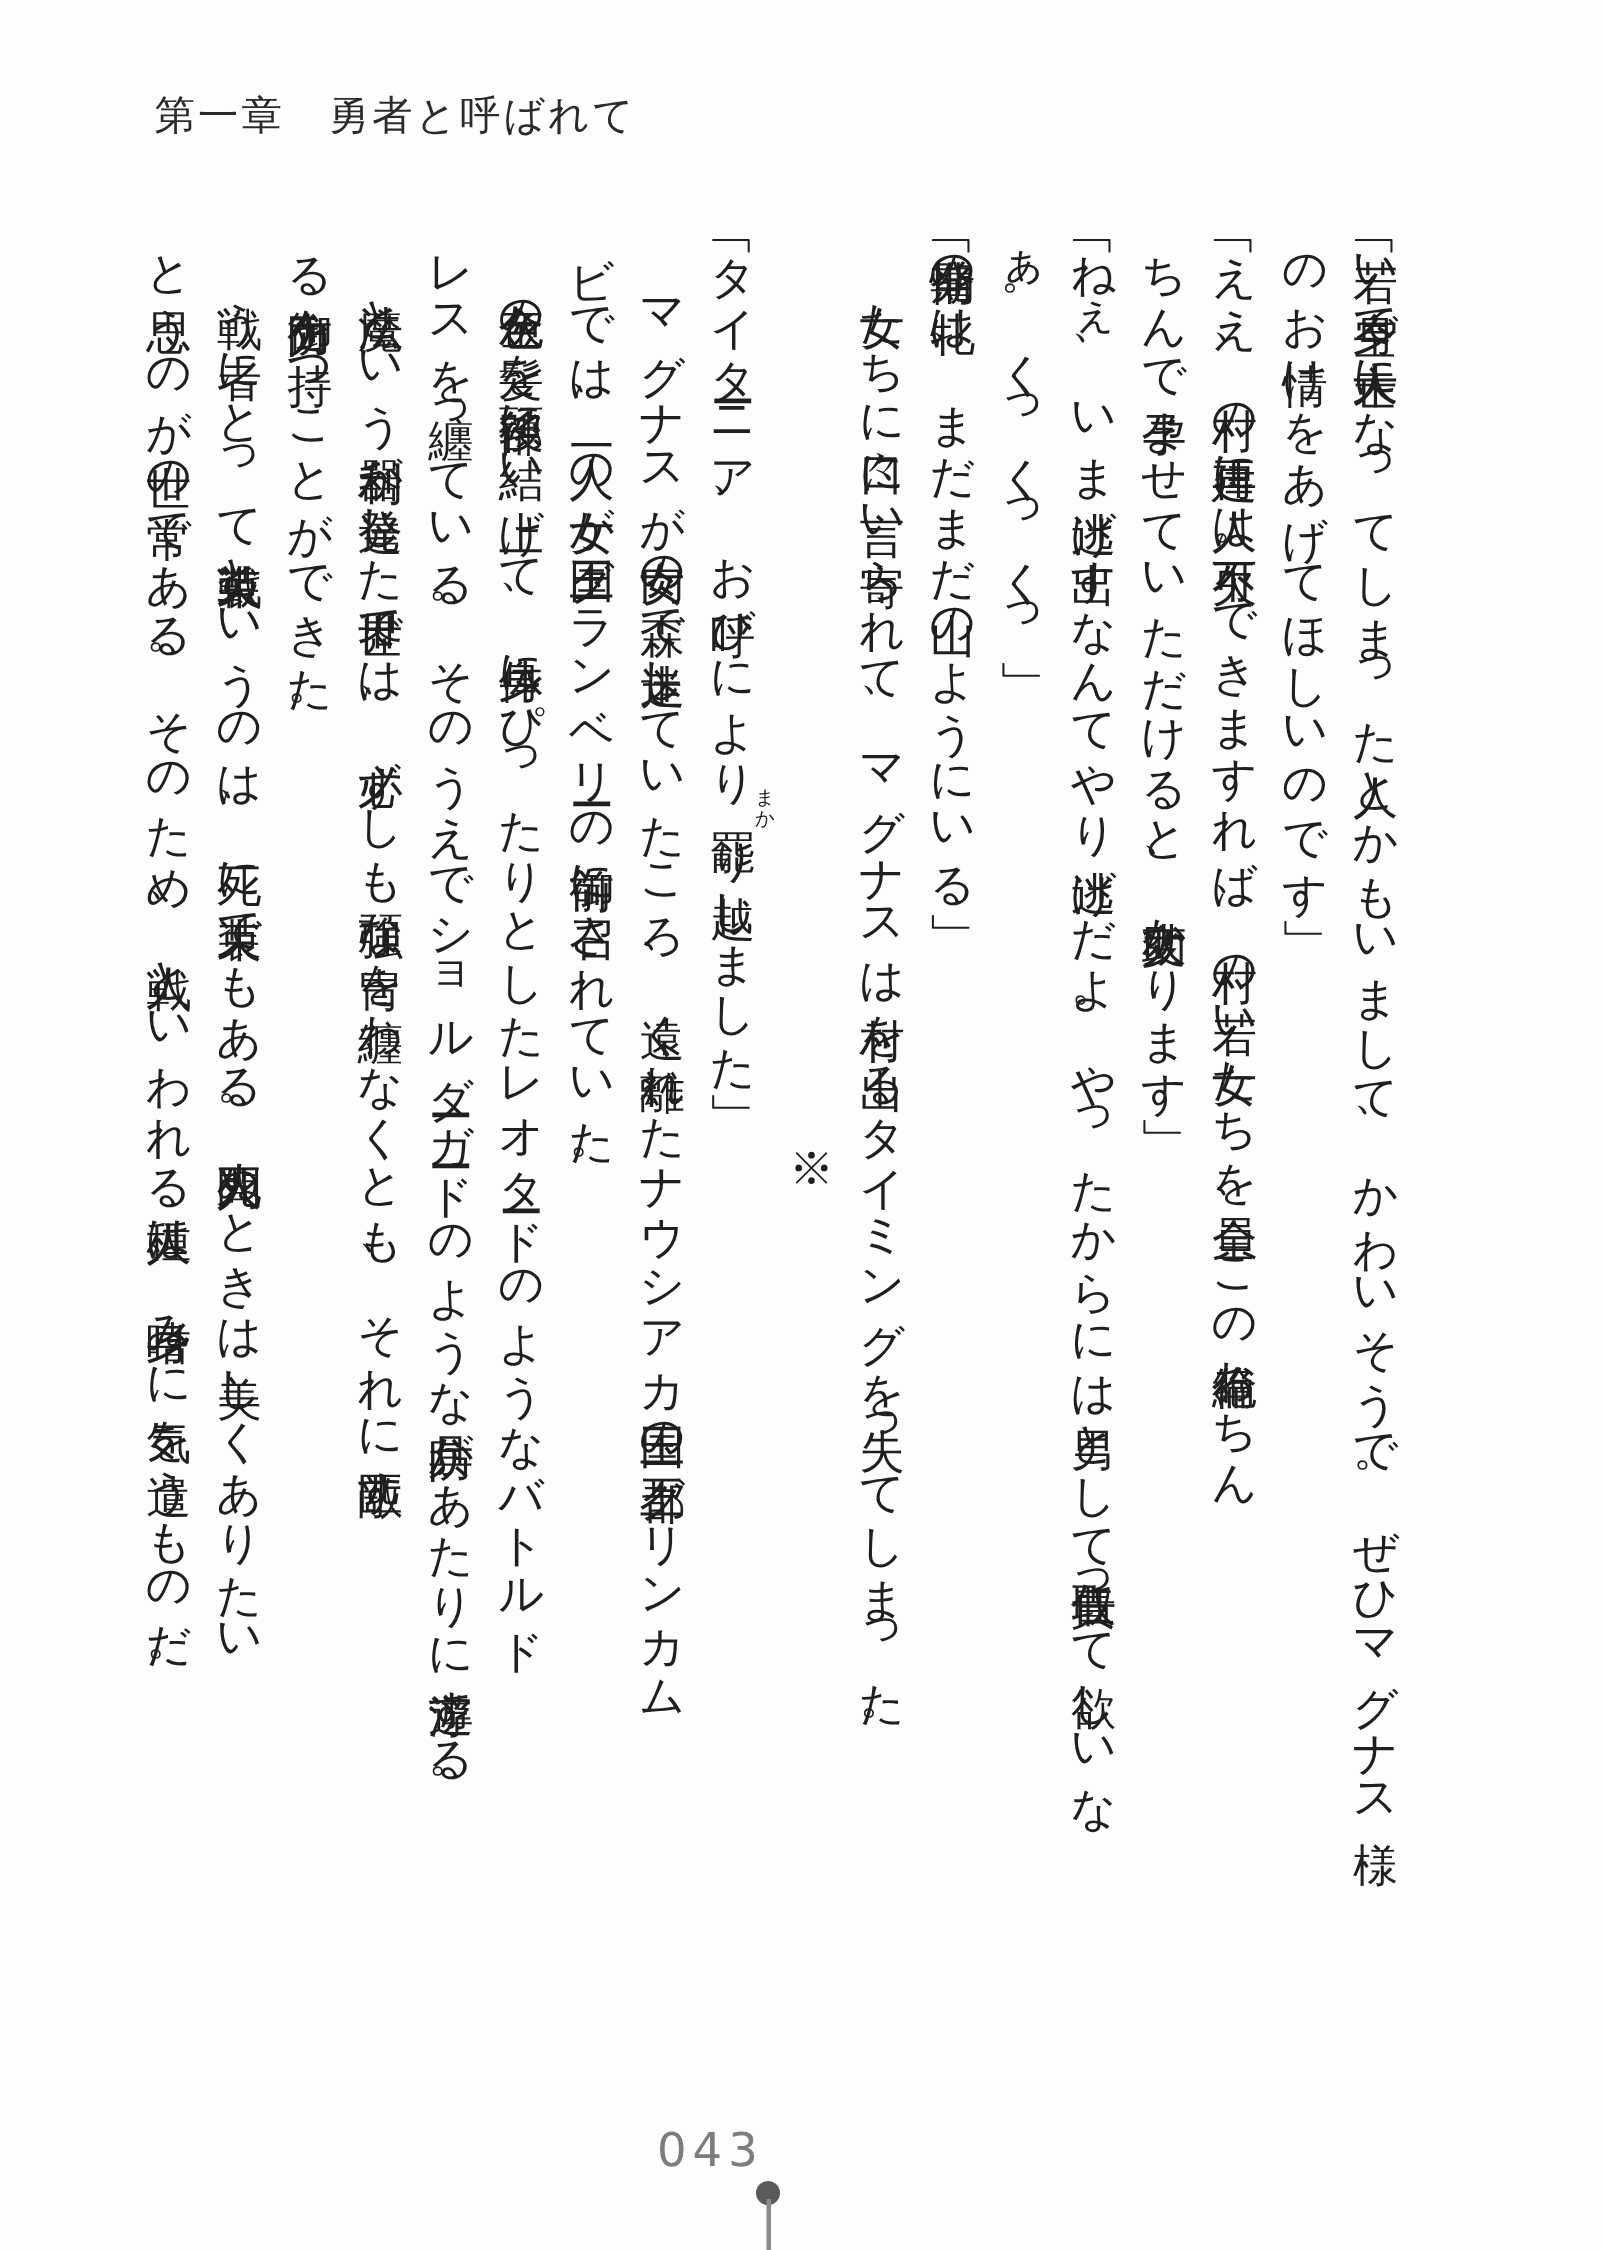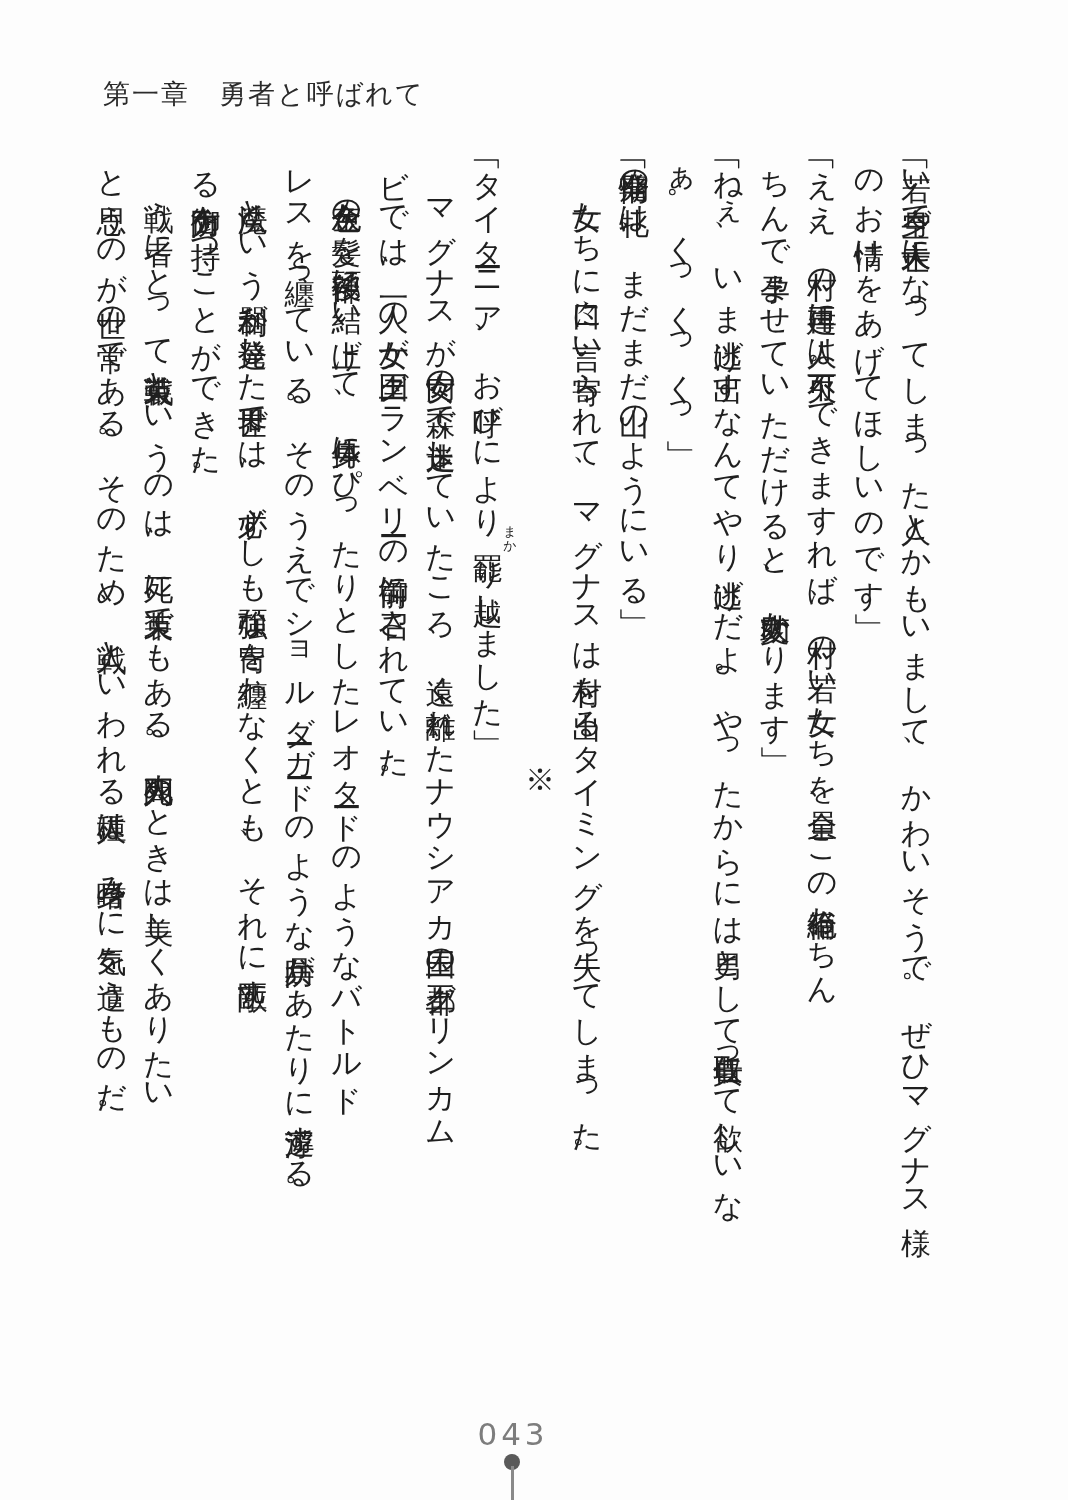--- a/index.html
+++ b/index.html
@@ -5,21 +5,21 @@
   html,body{margin:0;padding:0;background:#e9e9e9;}
   .page{
     position:relative;
     width:1068px;height:1500px;
     background:#fdfdfd;
     overflow:hidden;
     font-family:"Liberation Serif","DejaVu Serif",serif;
   }
   .chapter-header{
     position:absolute;
-    left:103px;top:76px;
+    left:103px;top:59px;
     font-size:27px;
     letter-spacing:2px;
     color:#2b2b2b;
     white-space:pre;
   }
   .vtext{
     position:absolute;
     top:150px;
     right:128px;
     width:846px;
@@ -39,21 +39,21 @@
   .vtext p.center{ text-align:center; }
   .vtext ruby rt{
     font-size:13px;
     line-height:1;
     letter-spacing:0;
   }
   .page-number{
     position:absolute;
     left:438px;top:1416px;
     width:150px;
-    text-align:center;
+    text-align:left;
     font-size:31px;
     letter-spacing:4px;
     color:#7d7d7d;
     font-family:"DejaVu Sans","Liberation Sans",sans-serif;
   }
   .marker-dot{
     position:absolute;
     left:504px;top:1454px;
     width:16px;height:16px;
     border-radius:50%;

